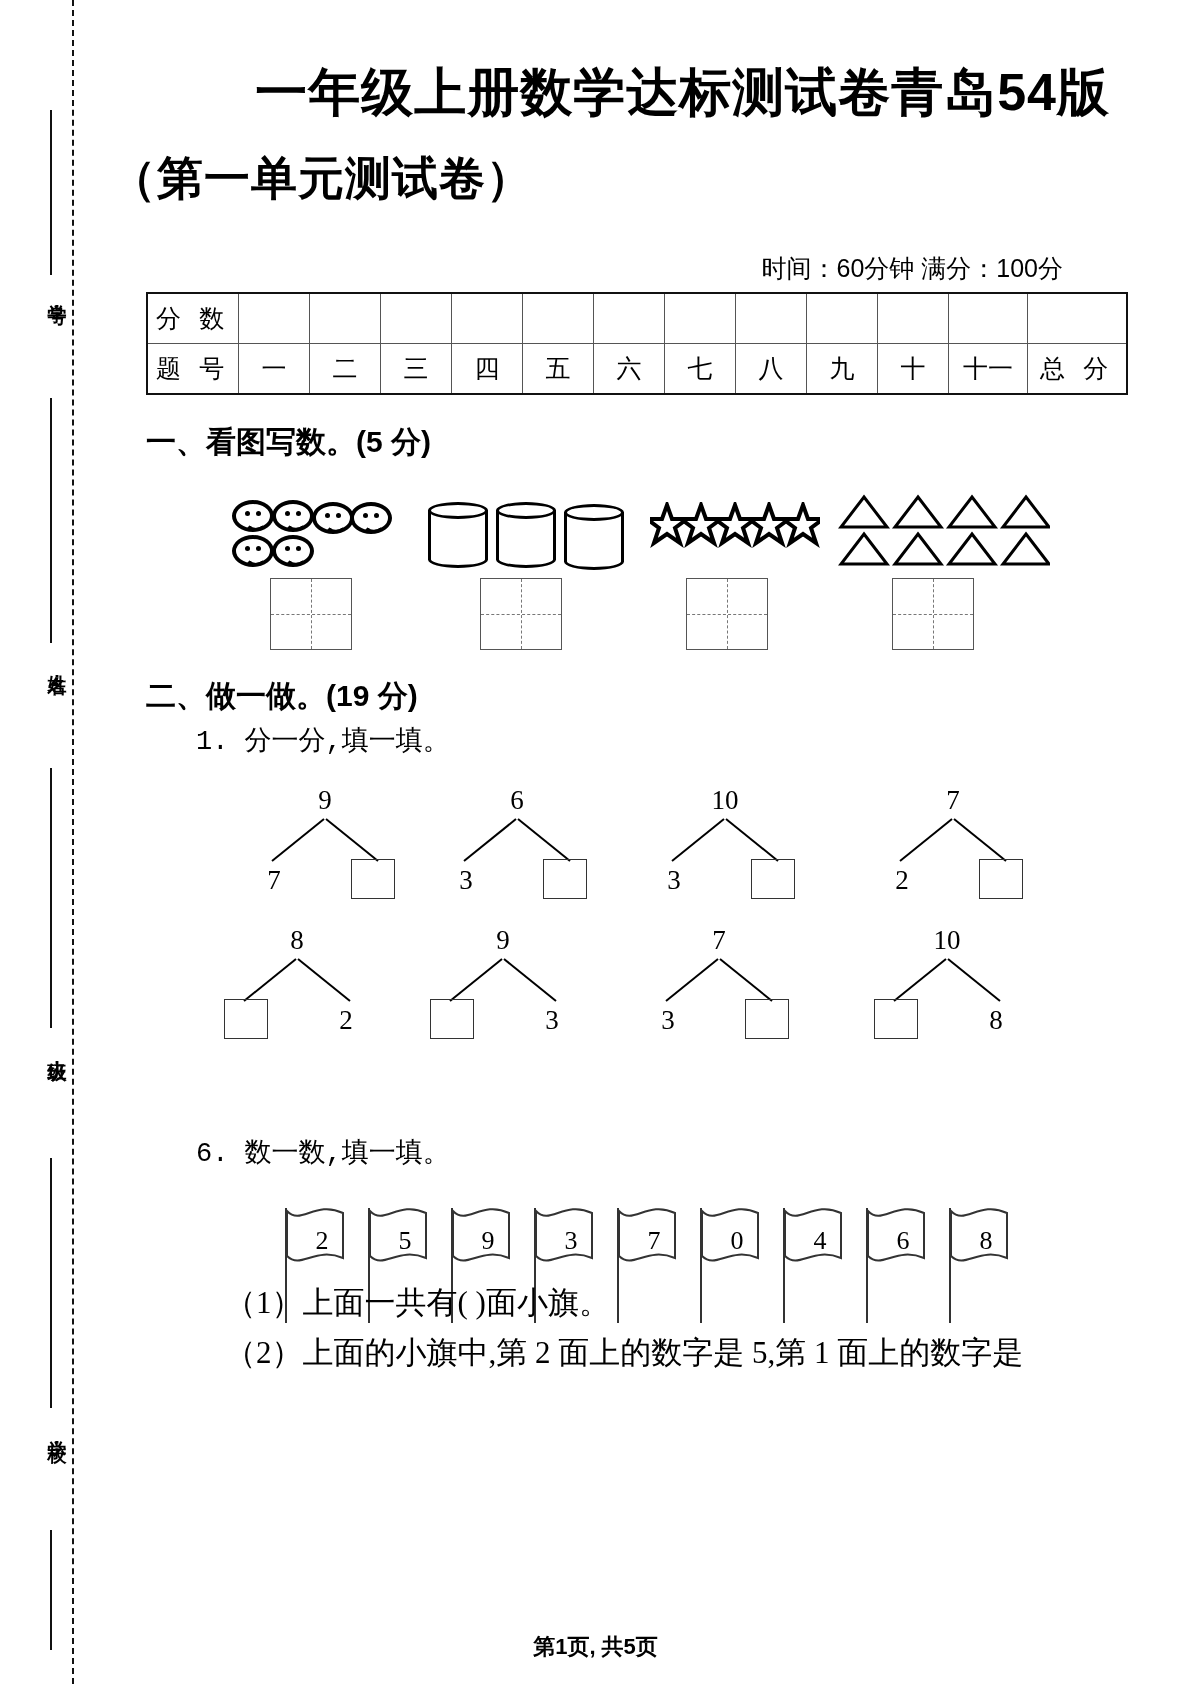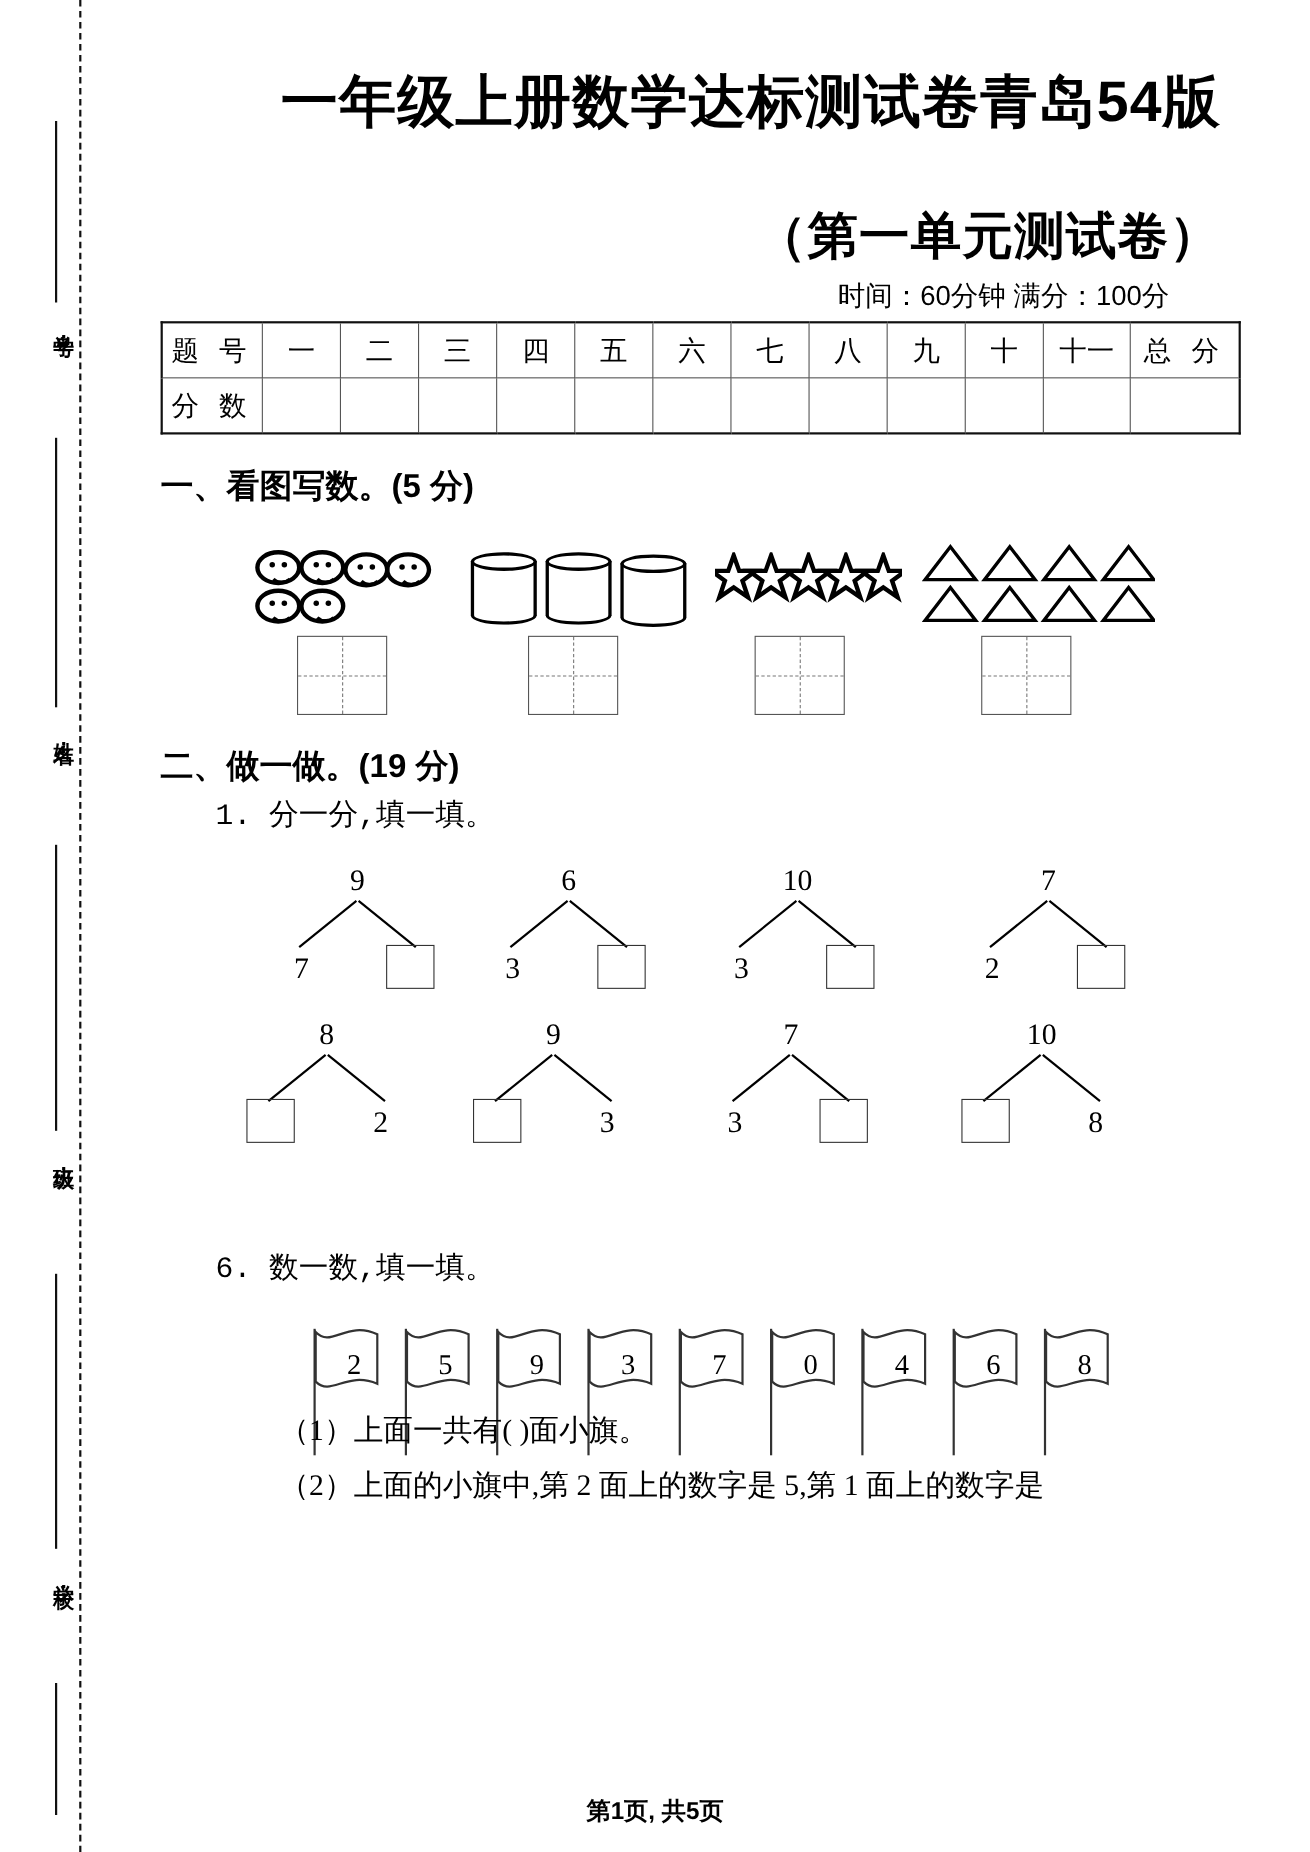--- a/index.html
+++ b/index.html
@@ -25,23 +25,23 @@
   }
   
   .title1{
     position:absolute;left:110px;top:58px;width:1000px;
     text-align:right;font-size:52px;font-weight:700;
     font-family:"Liberation Sans","DejaVu Sans",sans-serif;
     letter-spacing:1px;white-space:nowrap;
   }
   .title2{
     position:absolute;left:110px;top:148px;width:1000px;
-    text-align:right;font-size:46px;font-weight:700;
+    text-align:left;font-size:46px;font-weight:700;
     font-family:"Liberation Sans","DejaVu Sans",sans-serif;
-    letter-spacing:1px;white-space:nowrap;margin-top:36px;
+    letter-spacing:1px;white-space:nowrap;
   }
   .meta{
     position:absolute;right:128px;top:252px;
     font-size:25px;font-family:"Liberation Sans","DejaVu Sans",sans-serif;
     white-space:nowrap;
   }
   
   .score-table{
     position:absolute;left:146px;top:292px;
     border-collapse:collapse;
@@ -64,23 +64,22 @@
     position:absolute;
     font-size:30px;font-weight:700;
     font-family:"Liberation Sans","DejaVu Sans",sans-serif;
     white-space:nowrap;
   }
   .sub-h{
     position:absolute;font-size:27px;white-space:nowrap;
     font-family:Liberation Mono, monospace;
   }
   .body-line{
-    position:absolute;font-size:27px;white-space:nowrap;
+    position:absolute;font-size:31px;white-space:nowrap;
     font-family:"Liberation Serif","DejaVu Serif",serif;
-    margin-left:29px;
   }
   
   .grp{position:absolute;}
   .smiley-wrap{position:absolute;}
   .smiley{
     position:absolute;width:42px;height:32px;
     border:4px solid #000;border-radius:50%;
     box-sizing:border-box;
   }
   .smiley .eye{
@@ -169,49 +168,49 @@
 <div class="side-label" style="top:1426px;">学校：</div>
 <div class="side-rule" style="top:1530px;height:120px;"></div>
 
 <div class="title1">一年级上册数学达标测试卷青岛54版</div>
 <div class="title2">（第一单元测试卷）</div>
 <div class="meta">时间：60分钟  满分：100分</div>
 
 <table class="score-table">
   <tbody>
       <tr>
+    <td>分 数</td>
+    <td class="num"></td>
+    <td class="num"></td>
+    <td class="num"></td>
+    <td class="num"></td>
+    <td class="num"></td>
+    <td class="num"></td>
+    <td class="num"></td>
+    <td class="num"></td>
+    <td class="num"></td>
+    <td class="num"></td>
+    <td class="eleven"></td>
+    <td></td>
+  </tr>
+  <tr>
     <td>题 号</td>
     <td class="num">一</td>
     <td class="num">二</td>
     <td class="num">三</td>
     <td class="num">四</td>
     <td class="num">五</td>
     <td class="num">六</td>
     <td class="num">七</td>
     <td class="num">八</td>
     <td class="num">九</td>
     <td class="num">十</td>
     <td class="eleven">十一</td>
     <td>总 分</td>
   </tr>
-  <tr>
-    <td>分 数</td>
-    <td class="num"></td>
-    <td class="num"></td>
-    <td class="num"></td>
-    <td class="num"></td>
-    <td class="num"></td>
-    <td class="num"></td>
-    <td class="num"></td>
-    <td class="num"></td>
-    <td class="num"></td>
-    <td class="num"></td>
-    <td class="eleven"></td>
-    <td></td>
-  </tr>
 </tbody>
   </table>
 
 <div class="sec-h" style="left:146px;top:422px;">一、看图写数。(5 分)</div>
 
 <div class="smiley-wrap" style="left:232px;top:500px;width:170px;height:70px;">
   <div class="smiley" style="left:0px;top:0px;">
       <i class="eye l"></i>
       <i class="eye r"></i>
       <i class="mouth"></i>

